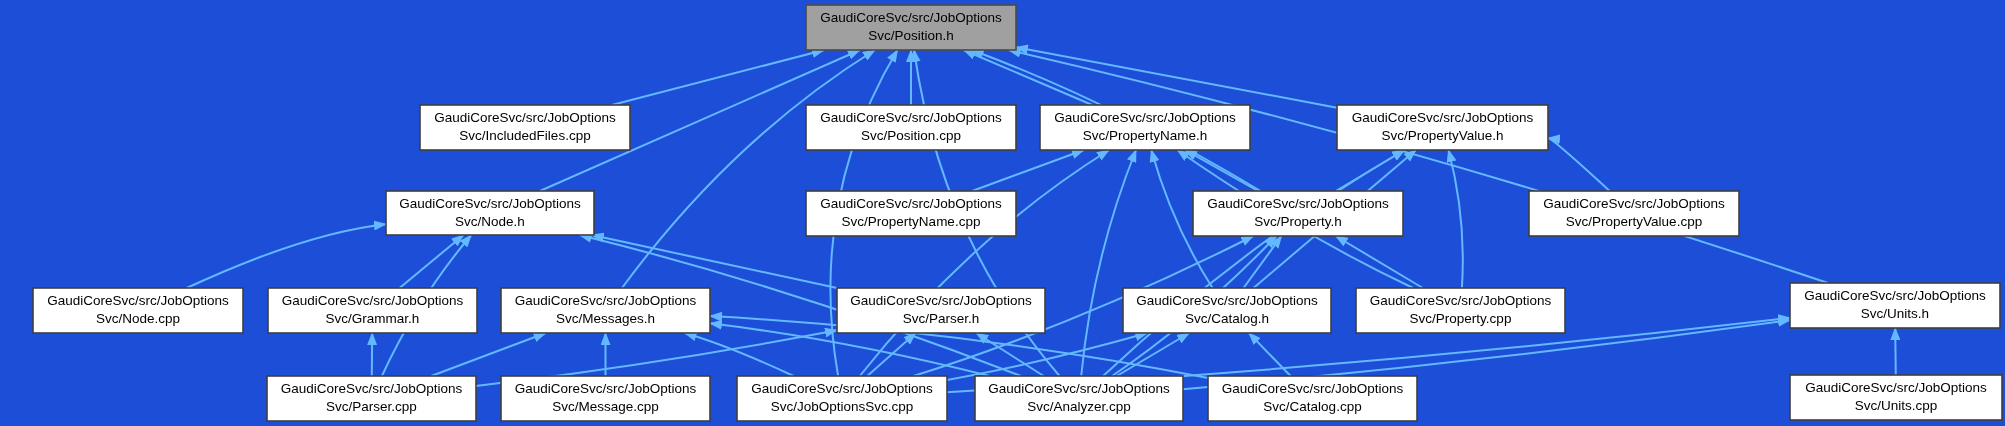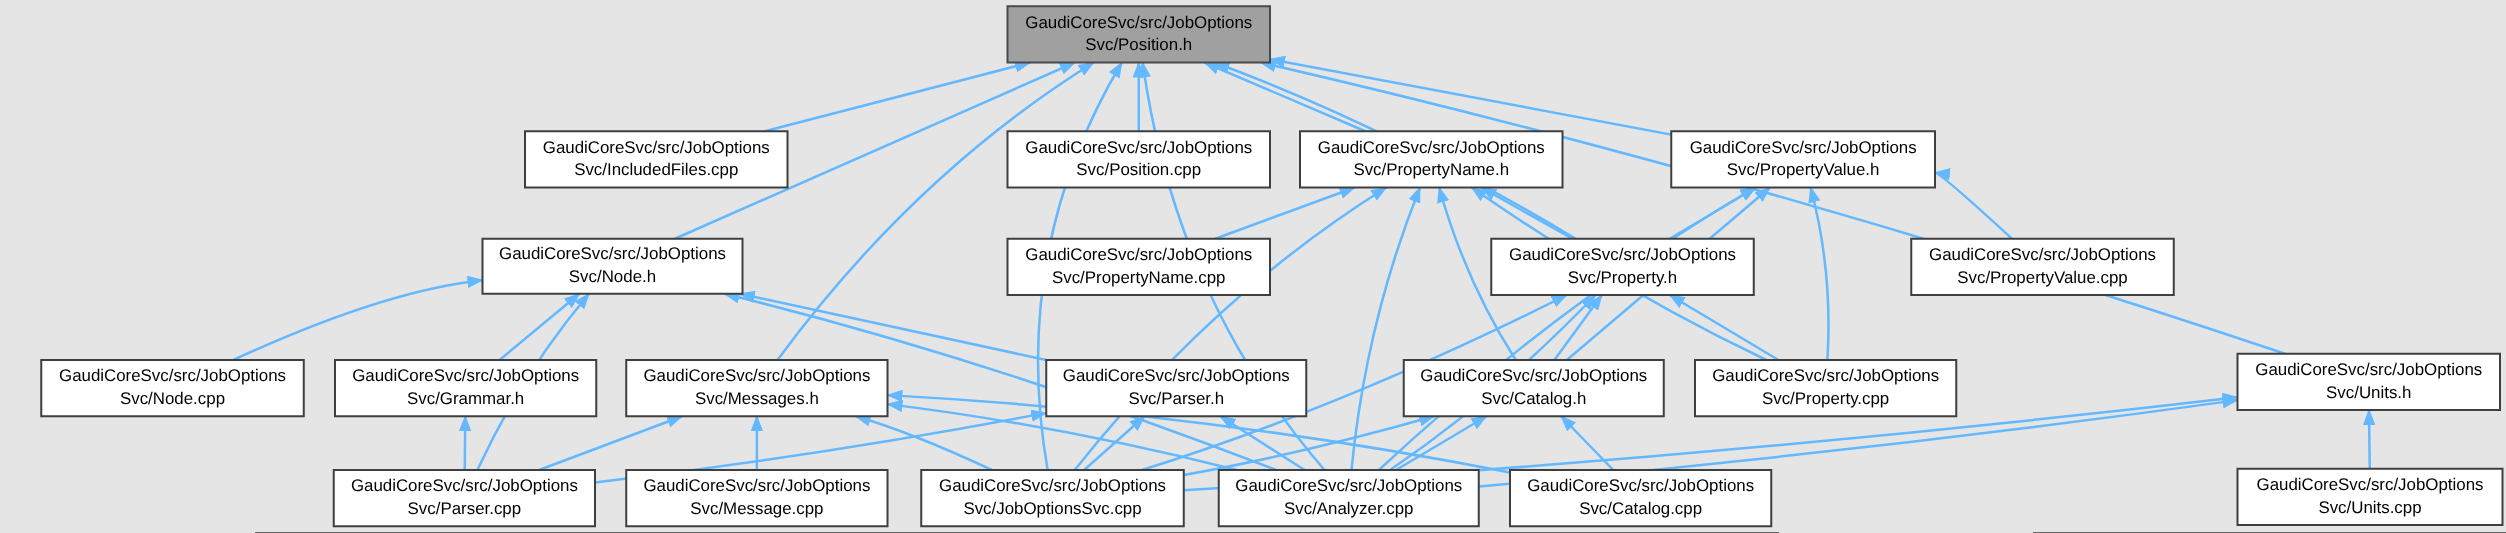--- a/index.html
+++ b/index.html
@@ -4,21 +4,21 @@
 <style>
   html, body {
     margin: 0;
     padding: 0;
     background: #000000;
   }
   #stage {
     position: relative;
     width: 2005px;
     height: 426px;
-    background: #e5e5e5;
+    background: #1d4ed8;
     overflow: hidden;
   }
   svg { display: block; }
   .node-rect {
     stroke-width: 1.6px;
   }
   .node-label {
     font-family: "Liberation Sans", "DejaVu Sans", sans-serif;
     font-size: 13.5px;
     text-anchor: middle;

